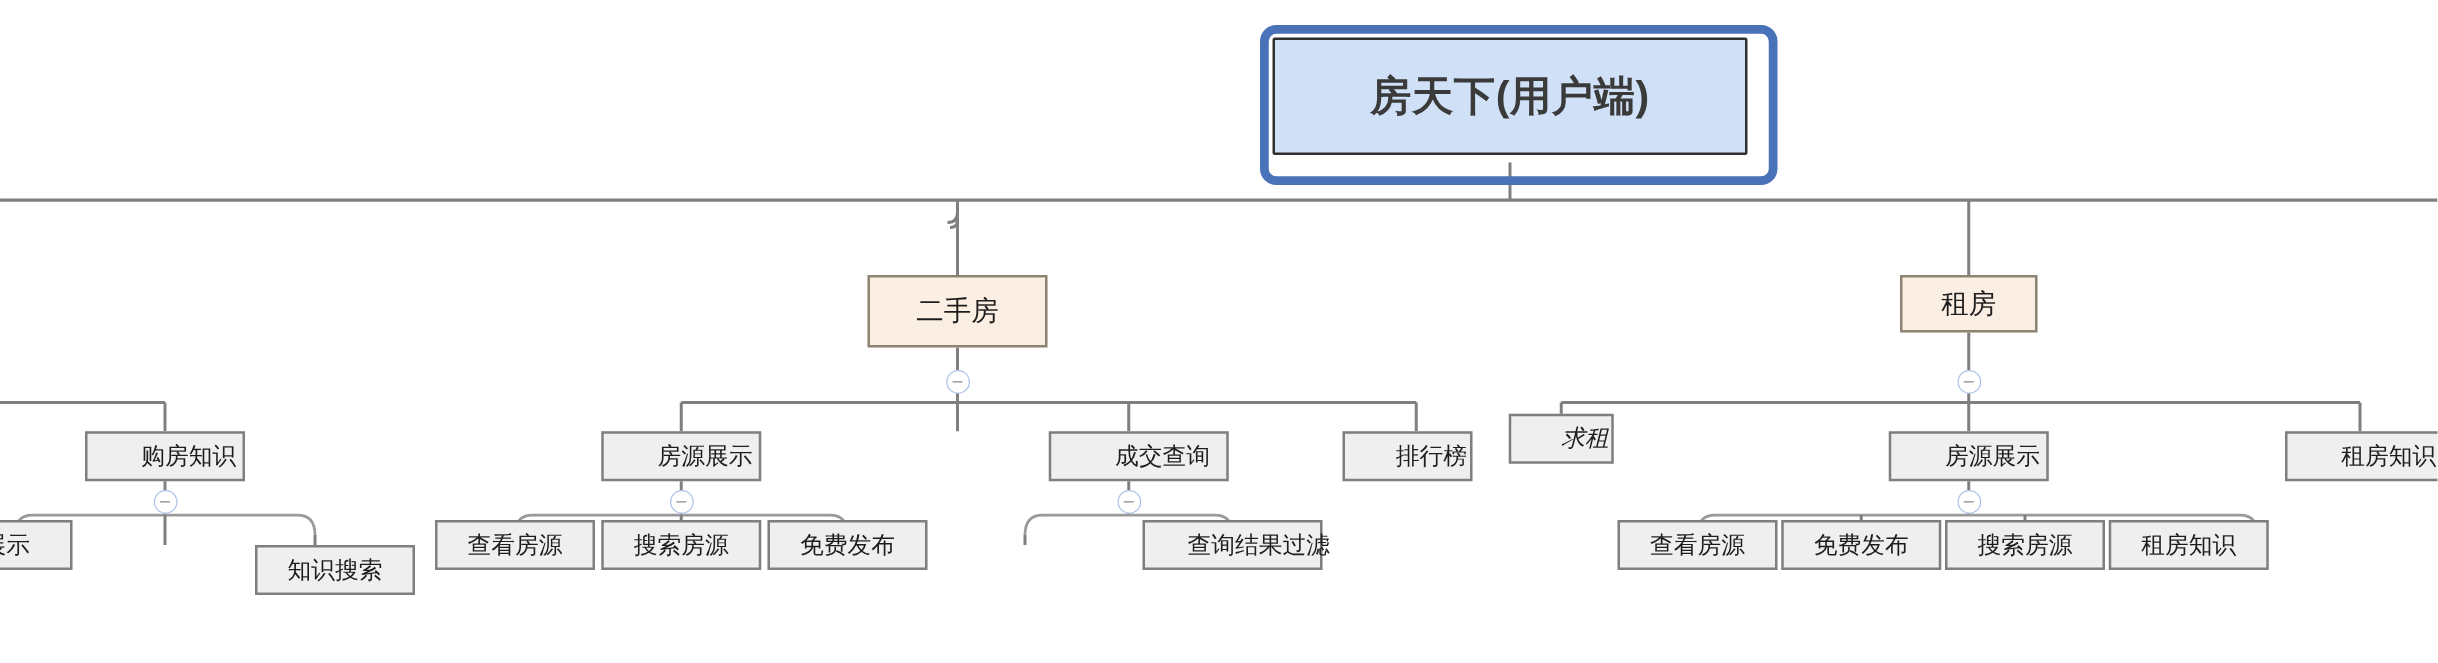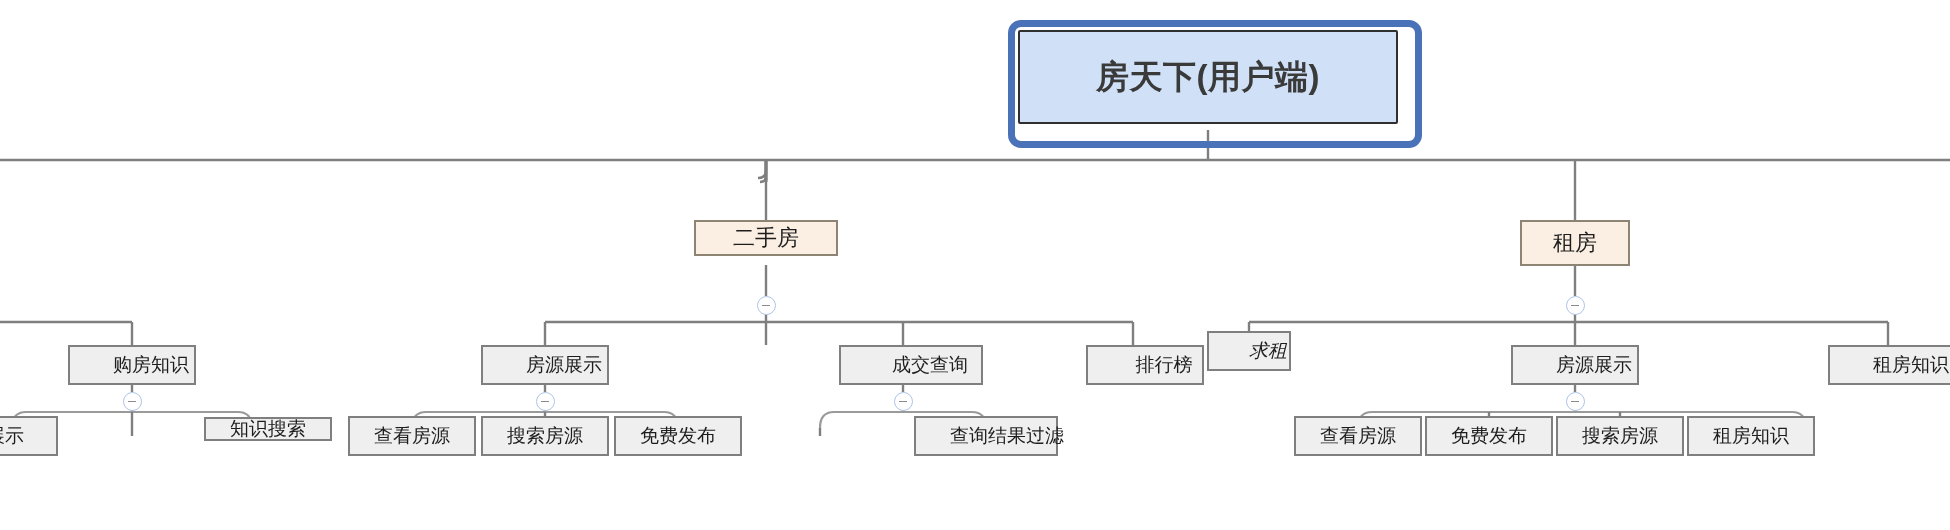--- a/index.html
+++ b/index.html
@@ -157,46 +157,46 @@
       <path d="M1358,428 L1358,436"></path>
       <path d="M1489,412 L1489,436"></path>
       <path d="M1620,412 L1620,436"></path>
       <path d="M1806,428 L1806,436"></path>
     </g>
   </svg>
 
   <div class="root-halo" style="left:1008px;top:20px;width:400px;height:114px;"></div>
   <div class="node root" style="left:1018px;top:30px;width:380px;height:94px;">房天下(用户端)</div>
 
-  <div class="node lvl2" style="left:694px;top:220px;width:144px;height:36px;">二手房</div>
+  <div class="node lvl2" style="left:694px;top:220px;width:144px;height:58px;">二手房</div>
   <div class="toggle" style="left:756.5px;top:296px;"></div>
 
   <div class="node lvl2" style="left:1520px;top:220px;width:110px;height:46px;">租房</div>
   <div class="toggle" style="left:1565.5px;top:296px;"></div>
 
   <div class="node lvl3" style="left:68px;top:345px;width:128px;height:40px;">购房知识</div>
   <div class="toggle" style="left:122.5px;top:392px;"></div>
 
   <div class="node lvl3" style="left:481px;top:345px;width:128px;height:40px;">房源展示</div>
   <div class="toggle" style="left:535.5px;top:392px;"></div>
 
   <div class="node lvl3" style="left:839px;top:345px;width:144px;height:40px;">成交查询</div>
   <div class="toggle" style="left:893.5px;top:392px;"></div>
 
-  <div class="node lvl3" style="left:1074px;top:345px;width:118px;height:40px;margin-left:12px;">排行榜</div>
+  <div class="node lvl3" style="left:1074px;top:345px;width:104px;height:40px;">排行榜</div>
 
   <div class="node lvl3" style="left:1207px;top:331px;width:84px;height:40px;font-style:italic;">求租</div>
 
   <div class="node lvl3" style="left:1511px;top:345px;width:128px;height:40px;">房源展示</div>
   <div class="toggle" style="left:1565.5px;top:392px;"></div>
 
   <div class="node lvl3" style="left:1828px;top:345px;width:128px;height:40px;">租房知识</div>
 
   <div class="node lvl4" style="left:-48px;top:416px;width:106px;height:40px;">展示</div>
-  <div class="node lvl4" style="left:204px;top:417px;width:128px;height:24px;">知识搜索</div>
+  <div class="node lvl4" style="left:204px;top:436px;width:128px;height:40px;">知识搜索</div>
 
   <div class="node lvl4" style="left:348px;top:416px;width:128px;height:40px;">查看房源</div>
   <div class="node lvl4" style="left:481px;top:416px;width:128px;height:40px;">搜索房源</div>
   <div class="node lvl4" style="left:614px;top:416px;width:128px;height:40px;">免费发布</div>
 
   <div class="node lvl4" style="left:914px;top:416px;width:144px;height:40px;padding-left:42px;">查询结果过滤</div>
 
   <div class="node lvl4" style="left:1294px;top:416px;width:128px;height:40px;">查看房源</div>
   <div class="node lvl4" style="left:1425px;top:416px;width:128px;height:40px;">免费发布</div>
   <div class="node lvl4" style="left:1556px;top:416px;width:128px;height:40px;">搜索房源</div>

